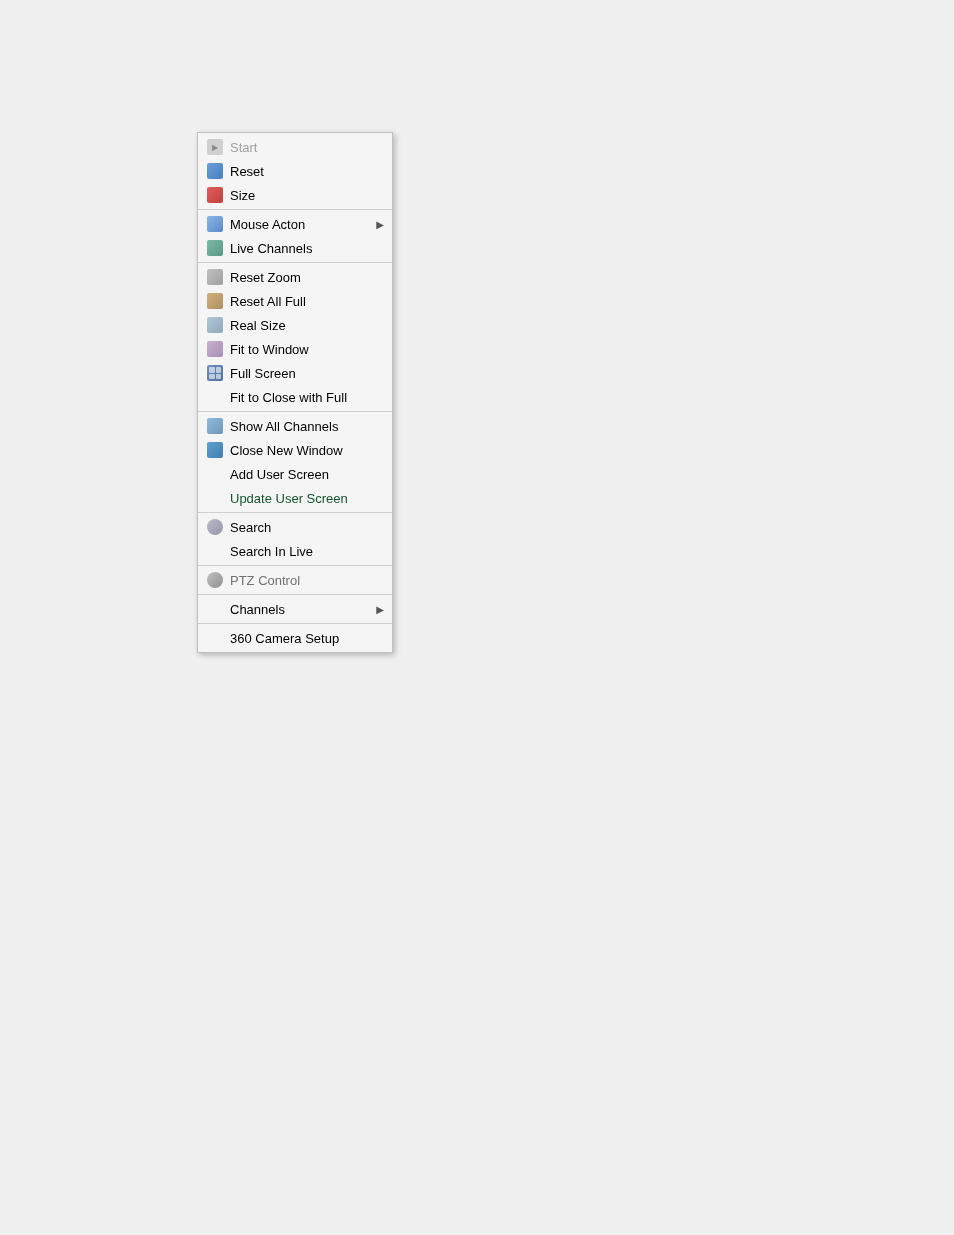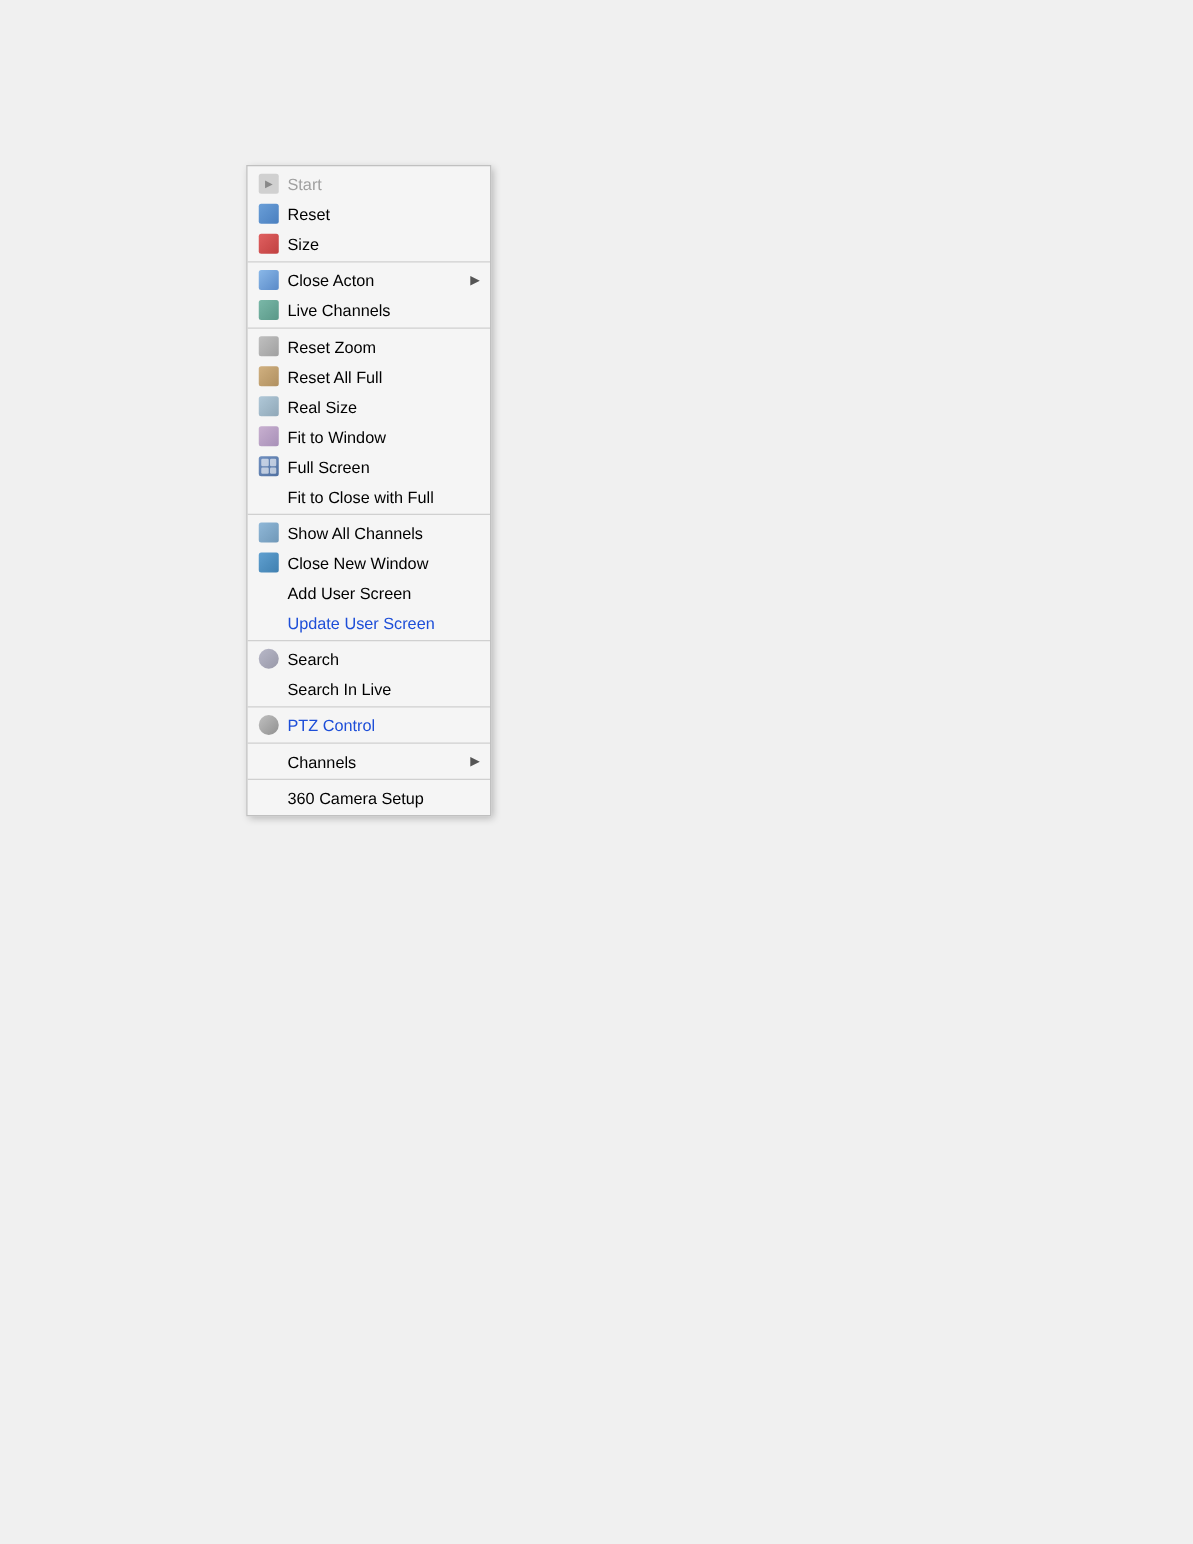--- a/index.html
+++ b/index.html
@@ -192,21 +192,21 @@
       <div class="icon">
         <div class="icon-generic icon-close-img" style="width: 16px; height: 16px;"></div>
       </div>
       <span class="label">Size</span>
     </div>
     <div class="menu-separator"></div>
     <div class="menu-item">
       <div class="icon">
         <div class="icon-generic icon-mouse-img" style="width: 16px; height: 16px;"></div>
       </div>
-      <span class="label">Close Acton</span>
+      <span class="label">Mouse Acton</span>
       <span class="arrow">▶</span>
     </div>
     <div class="menu-item">
       <div class="icon">
         <div class="icon-generic icon-capture-img" style="width: 16px; height: 16px;"></div>
       </div>
       <span class="label">Live Channels</span>
     </div>
     <div class="menu-separator"></div>
     <div class="menu-item">
@@ -260,39 +260,39 @@
         <div class="icon-generic icon-shownew-img" style="width: 16px; height: 16px;"></div>
       </div>
       <span class="label">Close New Window</span>
     </div>
     <div class="menu-item">
       <div class="icon"></div>
       <span class="label">Add User Screen</span>
     </div>
     <div class="menu-item disabled">
       <div class="icon"></div>
-      <span class="label" style="color: #1d4ed8;">Update User Screen</span>
+      <span class="label" style="color: #14532d;">Update User Screen</span>
     </div>
     <div class="menu-separator"></div>
     <div class="menu-item">
       <div class="icon">
         <div class="icon-generic icon-search-img" style="width: 16px; height: 16px;"></div>
       </div>
       <span class="label">Search</span>
     </div>
     <div class="menu-item">
       <div class="icon"></div>
       <span class="label">Search In Live</span>
     </div>
     <div class="menu-separator"></div>
     <div class="menu-item disabled">
       <div class="icon">
         <div class="icon-generic icon-ptz-img" style="width: 16px; height: 16px;"></div>
       </div>
-      <span class="label" style="color: #1d4ed8;">PTZ Control</span>
+      <span class="label" style="color: #737373;">PTZ Control</span>
     </div>
     <div class="menu-separator"></div>
     <div class="menu-item">
       <div class="icon"></div>
       <span class="label">Channels</span>
       <span class="arrow">▶</span>
     </div>
     <div class="menu-separator"></div>
     <div class="menu-item">
       <div class="icon"></div>

